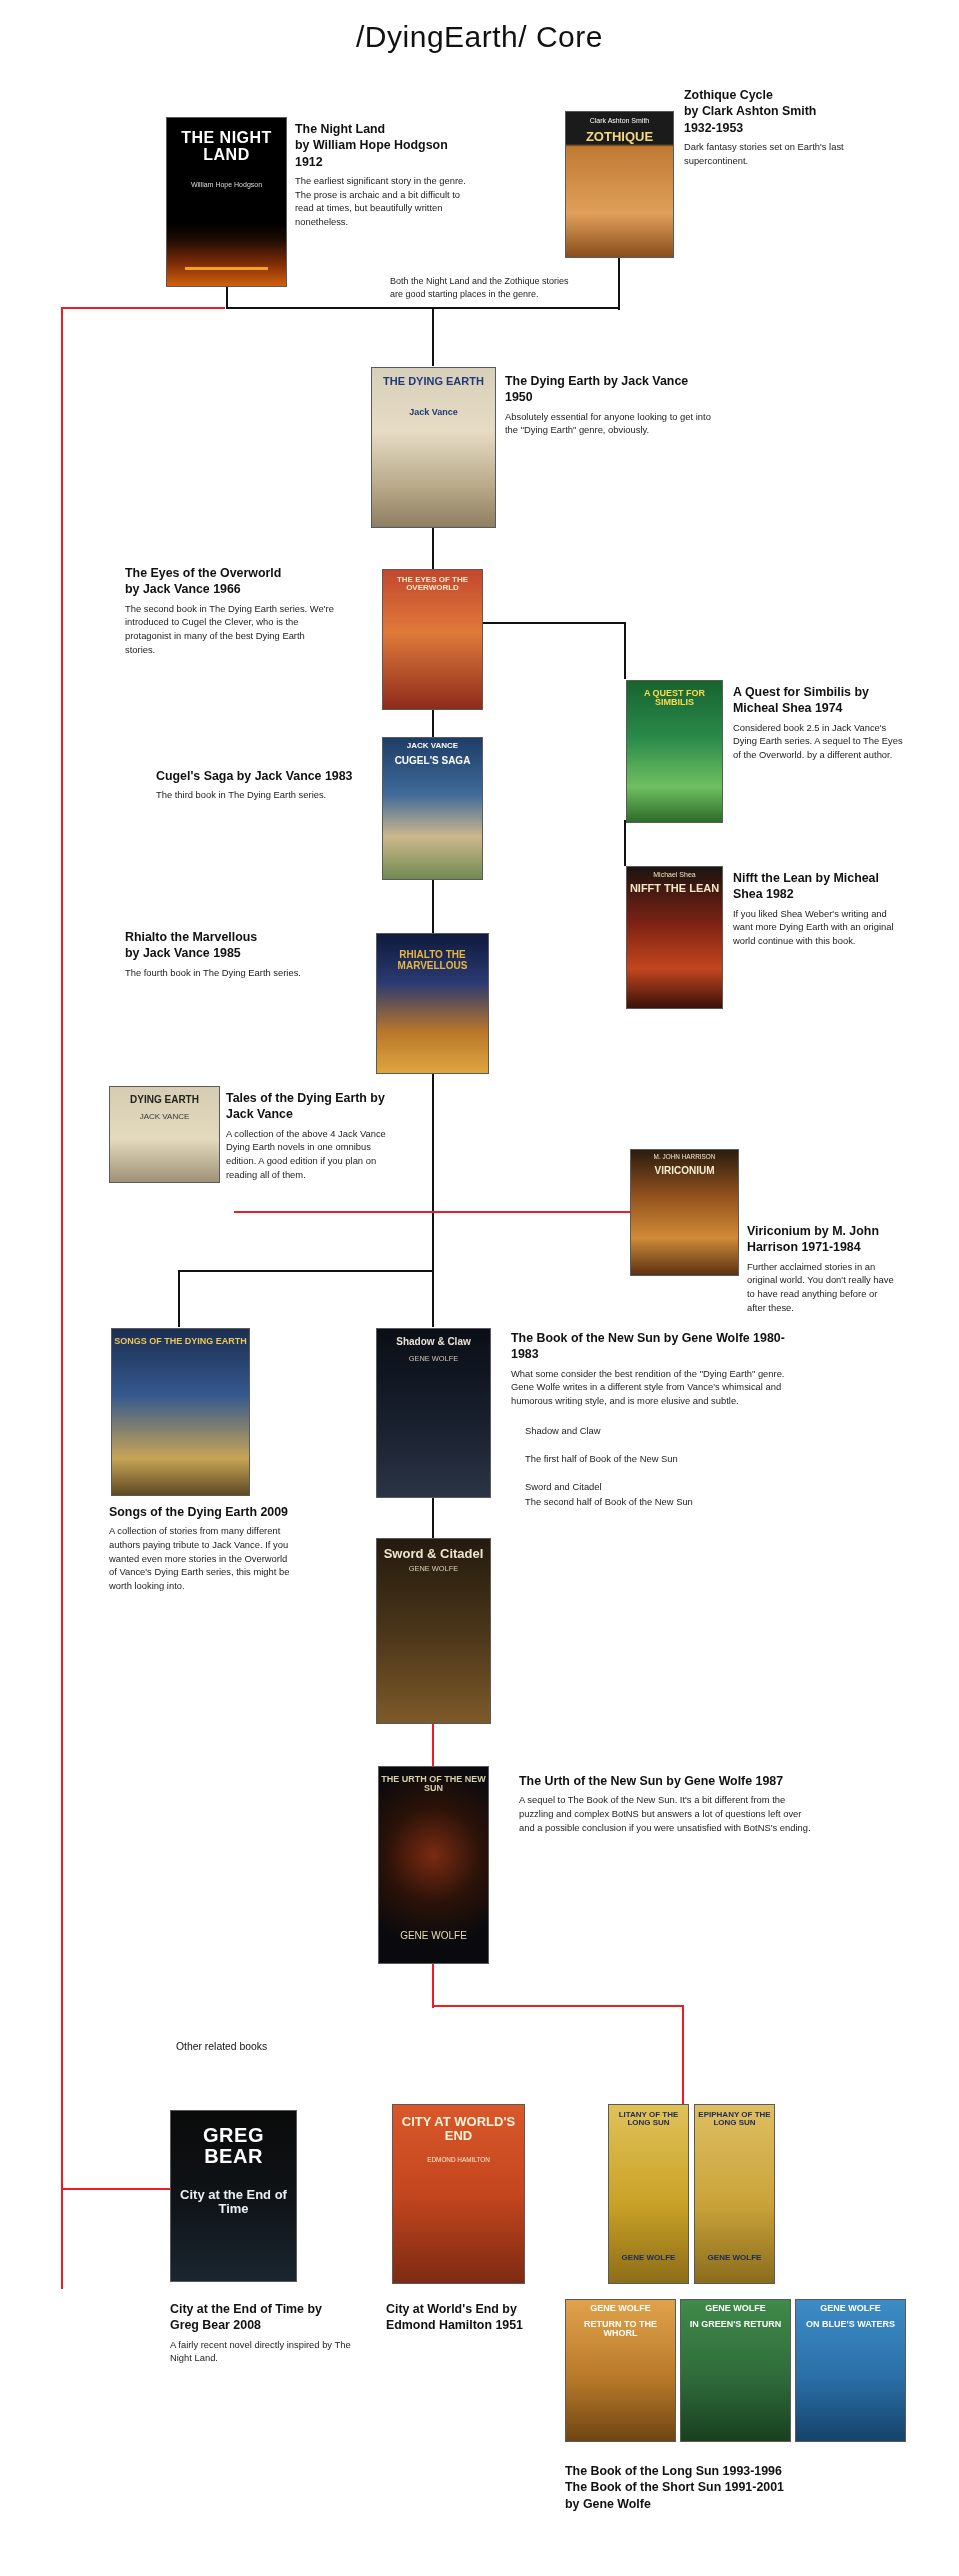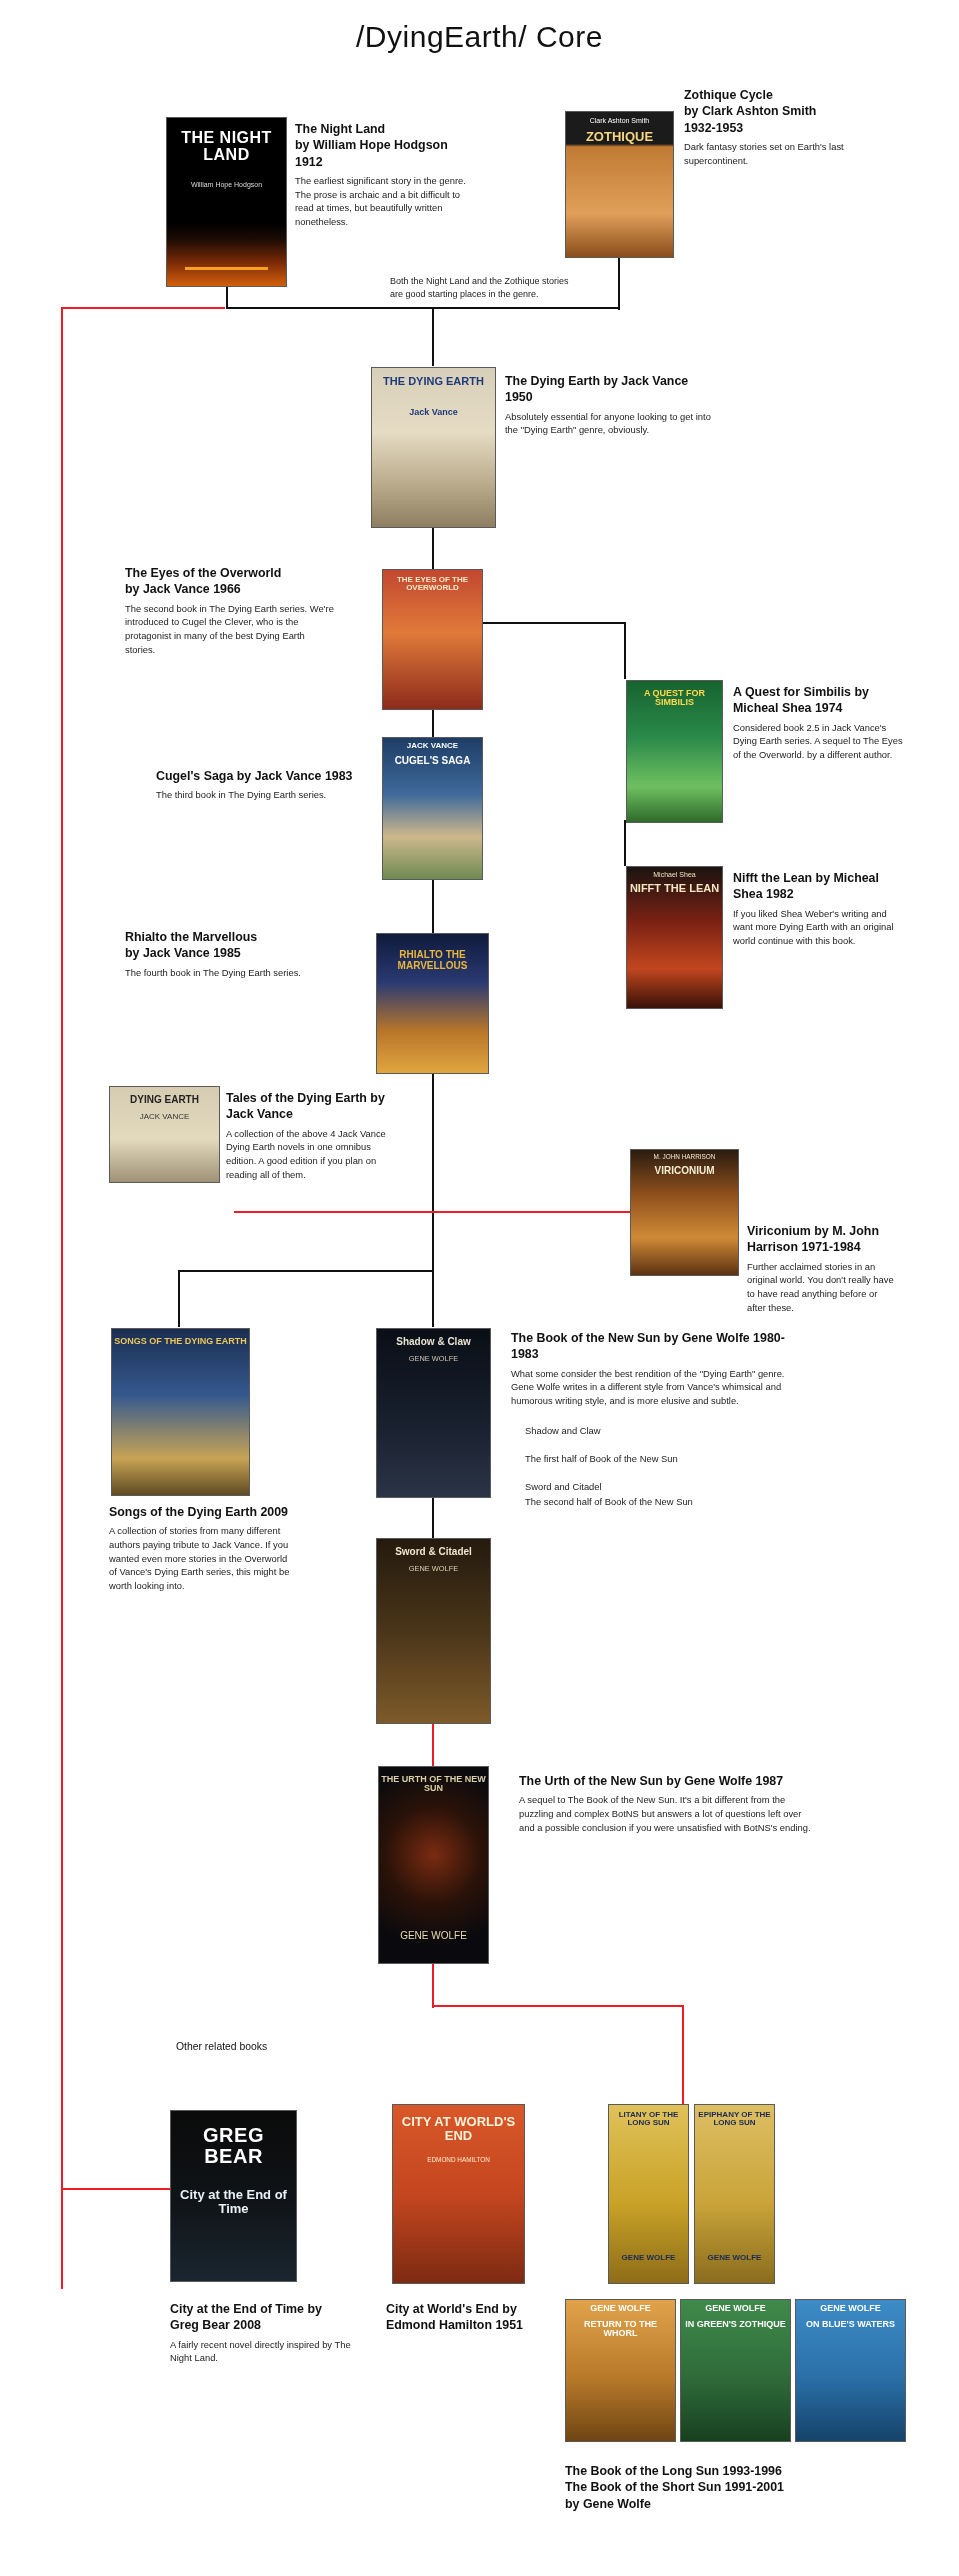--- a/index.html
+++ b/index.html
@@ -205,21 +205,21 @@
 </div>
 
 <div class="node">
   <div class="cover" style="left:376px;top:1328px;width:113px;height:168px;background:#0e131b;">
     <div class="inner" style="background:linear-gradient(#0a0e16 0%,#18202e 55%,#2b3446 100%);"></div>
     <div class="ctitle" style="top:8px;font-size:10px;color:#e8e3d4;">Shadow &amp; Claw</div>
     <div class="cauth" style="top:26px;font-size:7.4px;color:#cfc9b8;">GENE WOLFE</div>
   </div>
   <div class="cover" style="left:376px;top:1538px;width:113px;height:184px;background:#2e2113;">
     <div class="inner" style="background:linear-gradient(#241a0e 0%,#4a3519 50%,#7d5a2a 100%);"></div>
-    <div class="ctitle" style="top:8px;font-size:10px;color:#efe6cf;">Sword &amp; Citadel</div>
+    <div class="ctitle" style="top:8px;font-size:13px;color:#efe6cf;">Sword &amp; Citadel</div>
     <div class="cauth" style="top:26px;font-size:7.4px;color:#ddd2b6;">GENE WOLFE</div>
   </div>
   <div class="txt" style="left:511px;top:1330px;width:287px;">
     <div class="t-title">The Book of the New Sun by Gene Wolfe 1980-1983</div>
     <div class="t-sub">What some consider the best rendition of the "Dying Earth" genre. Gene Wolfe writes in a different style from Vance's whimsical and humorous writing style, and is more elusive and subtle.</div>
     <div class="t-sub" style="margin-top:16px;margin-left:14px;">Shadow and Claw</div>
     <div class="t-sub" style="margin-top:15px;margin-left:14px;">The first half of Book of the New Sun</div>
     <div class="t-sub" style="margin-top:14px;margin-left:14px;">Sword and Citadel</div>
     <div class="t-sub" style="margin-top:1px;margin-left:14px;">The second half of Book of the New Sun</div>
   </div>
@@ -275,21 +275,21 @@
     <div class="cauth" style="top:149px;font-size:8px;color:#1b2b55;font-weight:bold;">GENE WOLFE</div>
   </div>
   <div class="cover" style="left:565px;top:2299px;width:109px;height:141px;background:#b87a2a;">
     <div class="inner" style="background:linear-gradient(#e0a24a 0%,#b87a2a 55%,#6f4513 100%);"></div>
     <div class="cauth" style="top:4px;font-size:9px;color:#fff;font-weight:bold;">GENE WOLFE</div>
     <div class="ctitle" style="top:20px;font-size:9px;color:#ffffff;">RETURN TO THE WHORL</div>
   </div>
   <div class="cover" style="left:680px;top:2299px;width:109px;height:141px;background:#2f6b3a;">
     <div class="inner" style="background:linear-gradient(#3f8a4a 0%,#2f6b3a 55%,#18401f 100%);"></div>
     <div class="cauth" style="top:4px;font-size:9px;color:#fff;font-weight:bold;">GENE WOLFE</div>
-    <div class="ctitle" style="top:20px;font-size:9px;color:#ffffff;">IN GREEN'S ZOTHIQUE</div>
+    <div class="ctitle" style="top:20px;font-size:9px;color:#ffffff;">IN GREEN'S RETURN</div>
   </div>
   <div class="cover" style="left:795px;top:2299px;width:109px;height:141px;background:#2a6fa8;">
     <div class="inner" style="background:linear-gradient(#3d8cc6 0%,#2a6fa8 55%,#154369 100%);"></div>
     <div class="cauth" style="top:4px;font-size:9px;color:#fff;font-weight:bold;">GENE WOLFE</div>
     <div class="ctitle" style="top:20px;font-size:9px;color:#ffffff;">ON BLUE'S WATERS</div>
   </div>
   <div class="txt" style="left:565px;top:2463px;width:327px;">
     <div class="t-title">The Book of the Long Sun 1993-1996</div>
     <div class="t-title">The Book of the Short Sun 1991-2001</div>
     <div class="t-title">by Gene Wolfe</div>

